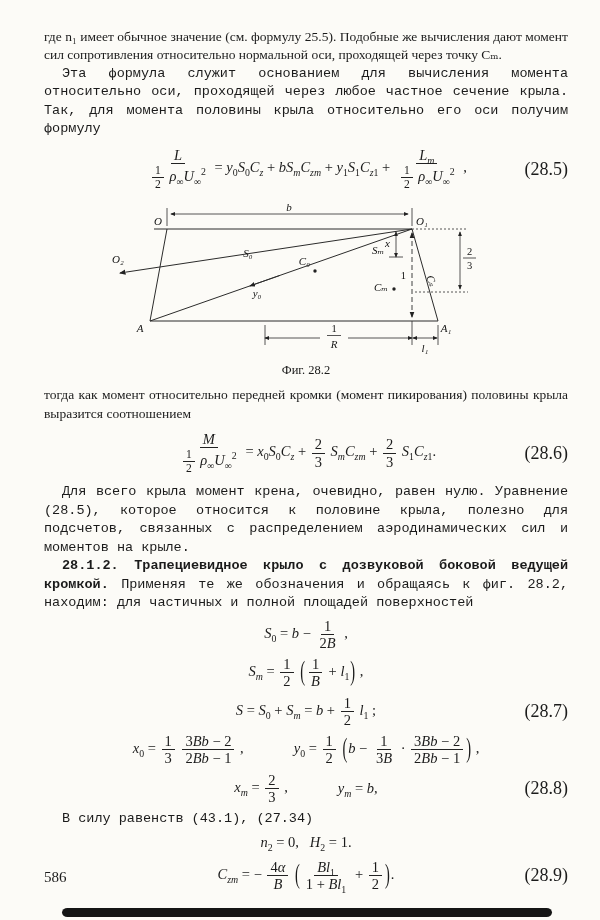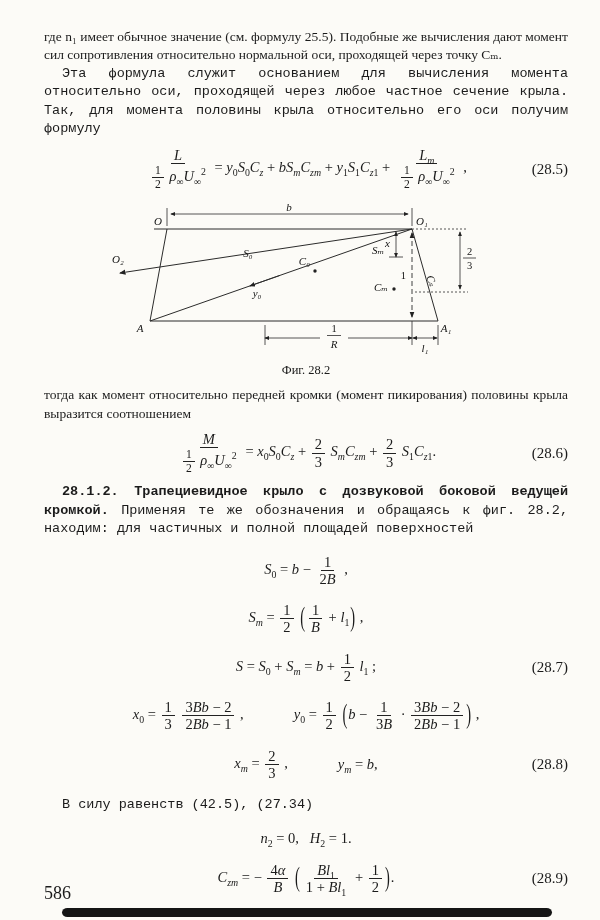--- a/index.html
+++ b/index.html
@@ -4,38 +4,38 @@
 <style>
   *{margin:0;padding:0;box-sizing:border-box}
   html,body{width:600px;height:920px;}
   body{background:#e9e8e3;font-family:"Liberation Serif","DejaVu Serif",serif;color:#1b1b1b;}
   .sheet{position:relative;width:600px;height:920px;background:#fcfbf7;overflow:hidden;}
   .content{padding:28px 32px 0 44px;}
   p.para{font-size:13.5px;line-height:1.37;text-align:justify;}
   p.indent{text-indent:18px;font-family:Liberation Mono, monospace;}
   .lead{font-weight:bold;}
   .eqrow{position:relative;display:flex;justify-content:center;align-items:center;margin:8px 0;font-size:14.5px;}
-  .eqrow.tight{margin:15px 0;}
+  .eqrow.tight{margin:5px 0;}
   .eqgap{gap:50px;}
   .math{white-space:nowrap;}
   .math .v{font-style:italic;}
   .math sub{font-size:0.68em;line-height:0;}
   .math sup{font-size:0.68em;line-height:0;}
   .frac{display:inline-flex;flex-direction:column;align-items:center;vertical-align:middle;margin:0 2px;line-height:1.12;text-align:center;}
   .frac .fnum2{border-bottom:1px solid #222;padding:0 3px;display:block;}
   .frac .fden{padding:0 3px;display:block;}
   .frac .frac{font-size:0.8em;}
   .paren{display:inline-block;transform:scaleY(1.9);transform-origin:center;margin:0 1px;}
-  .eqnum{position:absolute;right:0;top:50%;transform:translateY(-50%);font-size:15px;}
+  .eqnum{position:absolute;right:0;top:50%;transform:translateY(-50%);font-size:18px;}
   figure{margin:4px 0 8px;text-align:center;}
   figcaption{font-size:12.5px;margin-top:6px;}
   svg{display:block;margin:0 auto;}
   .flbl{font-style:italic;font-size:11px;font-family:"Liberation Serif","DejaVu Serif",serif;fill:#141414;}
   .fnum{font-style:normal;font-size:10.5px;font-family:"Liberation Serif","DejaVu Serif",serif;fill:#141414;}
-  .pagenum{position:absolute;left:44px;bottom:16px;font-size:18px;}
+  .pagenum{position:absolute;left:44px;bottom:34px;font-size:15px;}
   .scan-edge{position:absolute;bottom:3px;left:62px;right:48px;height:9px;background:#151515;border-radius:6px/5px;}
 </style>
 </head>
 <body>
 
 <div class="sheet">
   <div class="content">
 
     <p class="para">где n₁ имеет обычное значение (см. формулу 25.5). Подобные же вычисления дают момент сил сопротивления относительно нормальной оси, проходящей через точку Cₘ.</p>
     <p class="para indent">Эта формула служит основанием для вычисления момента относительно оси, проходящей через любое частное сечение крыла. Так, для момента половины крыла относительно его оси получим формулу</p>
@@ -128,20 +128,21 @@
           </span><span> </span><span>=</span><span> </span><span class="v">x</span><sub><span>0</span></sub><span class="v">S</span><sub><span>0</span></sub><span class="v">C</span><sub><span class="v">z</span></sub><span> </span><span>+</span><span> </span><span class="frac">
             <span class="fnum2"><span>2</span></span>
             <span class="fden"><span>3</span></span>
           </span><span> </span><span class="v">S</span><sub><span class="v">m</span></sub><span class="v">C</span><sub><span class="v">z</span><span class="v">m</span></sub><span> </span><span>+</span><span> </span><span class="frac">
             <span class="fnum2"><span>2</span></span>
             <span class="fden"><span>3</span></span>
           </span><span> </span><span class="v">S</span><sub><span>1</span></sub><span class="v">C</span><sub><span class="v">z</span><span>1</span></sub><span>.</span></span>
       <span class="eqnum">(28.6)</span>
     </div>
 
+    <p class="para indent">Для всего крыла момент крена, очевидно, равен нулю. Уравнение (28.5), которое относится к половине крыла, полезно для подсчетов, связанных с распределением аэродинамических сил и моментов на крыле.</p>
 
     <p class="para indent">
       <span class="lead">28.1.2. Трапециевидное крыло с дозвуковой боковой ведущей кромкой.</span><span> Применяя те же обозначения и обращаясь к фиг. 28.2, находим: для частичных и полной площадей поверхностей</span>
     </p>
 
     <div class="eqrow tight">
       <span class="math"><span class="v">S</span><sub><span>0</span></sub><span> </span><span>=</span><span> </span><span class="v">b</span><span> </span><span>−</span><span> </span><span class="frac">
             <span class="fnum2"><span>1</span></span>
             <span class="fden"><span>2</span><span class="v">B</span></span>
           </span><span> </span><span>,</span></span>
@@ -185,21 +186,21 @@
     </div>
     <div class="eqrow tight eqgap">
       <span class="math"><span class="v">x</span><sub><span class="v">m</span></sub><span> </span><span>=</span><span> </span><span class="frac">
             <span class="fnum2"><span>2</span></span>
             <span class="fden"><span>3</span></span>
           </span><span> </span><span>,</span></span>
       <span class="math"><span class="v">y</span><sub><span class="v">m</span></sub><span> </span><span>=</span><span> </span><span class="v">b</span><span>,</span></span>
       <span class="eqnum">(28.8)</span>
     </div>
 
-    <p class="para indent">В силу равенств (42.5), (27.34)</p>
+    <p class="para indent">В силу равенств (43.1), (27.34)</p>
 
     <div class="eqrow tight">
       <span class="math"><span class="v">n</span><sub><span>2</span></sub><span> </span><span>=</span><span> </span><span>0</span><span>,</span><span>&nbsp;</span><span>&nbsp;</span><span>&nbsp;</span><span class="v">H</span><sub><span>2</span></sub><span> </span><span>=</span><span> </span><span>1</span><span>.</span></span>
     </div>
 
 
     <div class="eqrow">
       <span class="math"><span class="v">C</span><sub><span class="v">z</span><span class="v">m</span></sub><span> </span><span>=</span><span> </span><span>−</span><span> </span><span class="frac">
             <span class="fnum2"><span>4</span><span class="v">α</span></span>
             <span class="fden"><span class="v">B</span></span>

